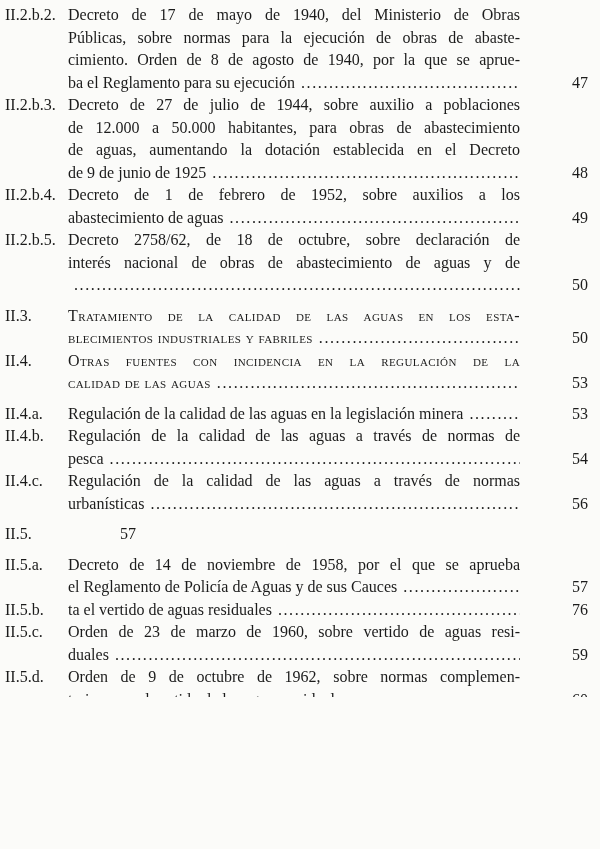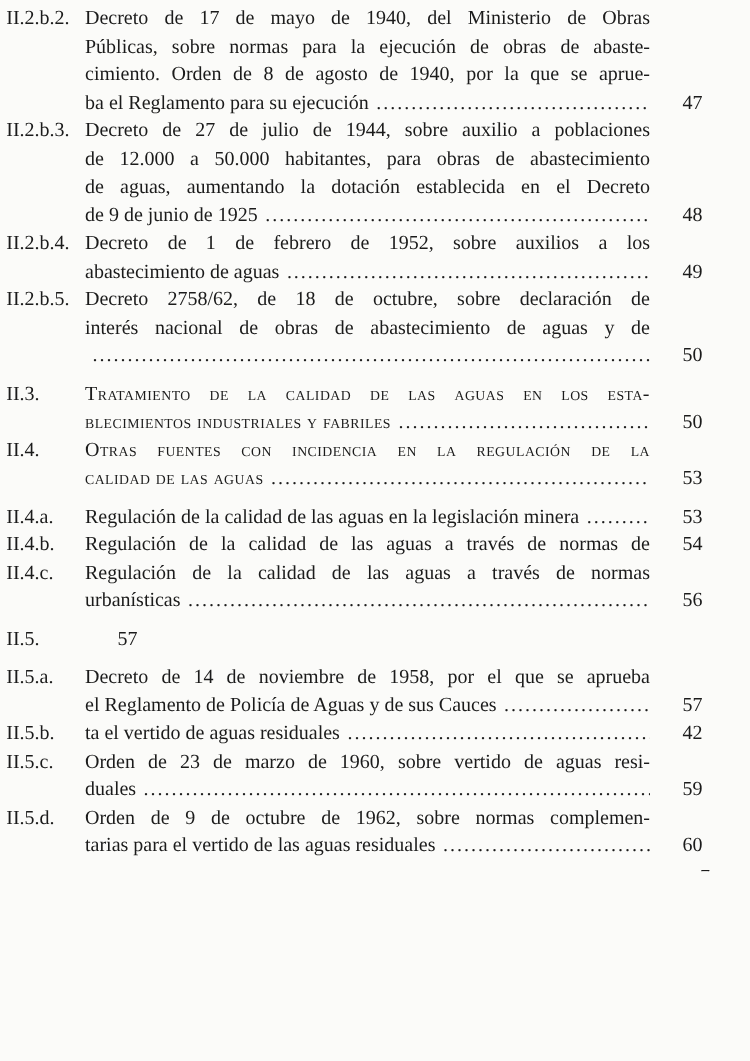--- a/index.html
+++ b/index.html
@@ -19,21 +19,21 @@
     overflow: hidden;
   }
 
   .entry { display: flex; align-items: flex-start; }
   .entry.gap { margin-top: 8px; }
 
   .label { flex: 0 0 63px; width: 63px; }
 
   .body { flex: 1 1 auto; min-width: 0; }
 
-  .pg { flex: 0 0 68px; width: 68px; text-align: center; align-self: flex-end; }
+  .pg { flex: 0 0 68px; width: 68px; text-align: right; align-self: flex-end; }
 
   .line { display: block; text-align: justify; text-align-last: justify; }
   .line.last { display: flex; text-align: right; text-align-last: auto; }
   .txt { white-space: nowrap; }
 
   .dots { flex: 1 1 auto; overflow: hidden; white-space: nowrap; margin-left: 6px; }
   .dots::after {
     content: "..........................................................................................................................................................................";
     letter-spacing: 1.6px;
   }
@@ -124,20 +124,24 @@
             <span class="txt">Regulación de la calidad de las aguas en la legislación minera</span>
             <span class="dots"></span>
           </span>
         </span>
         <span class="pg">53</span>
       </div>
       <div class="entry">
         <span class="label">II.4.b.</span>
         <span class="body">
           <span class="line just">Regulación de la calidad de las aguas a través de normas de</span>
+          <span class="line last">
+            <span class="txt">pesca</span>
+            <span class="dots"></span>
+          </span>
         </span>
         <span class="pg">54</span>
       </div>
       <div class="entry">
         <span class="label">II.4.c.</span>
         <span class="body">
           <span class="line just">Regulación de la calidad de las aguas a través de normas</span>
           <span class="line last">
             <span class="txt">urbanísticas</span>
             <span class="dots"></span>
@@ -161,21 +165,21 @@
         <span class="pg">57</span>
       </div>
       <div class="entry">
         <span class="label">II.5.b.</span>
         <span class="body">
           <span class="line last">
             <span class="txt">ta el vertido de aguas residuales</span>
             <span class="dots"></span>
           </span>
         </span>
-        <span class="pg">42</span>
+        <span class="pg">76</span>
       </div>
       <div class="entry">
         <span class="label">II.5.c.</span>
         <span class="body">
           <span class="line just">Orden de 23 de marzo de 1960, sobre vertido de aguas resi-</span>
           <span class="line last">
             <span class="txt">duales</span>
             <span class="dots"></span>
           </span>
         </span>

